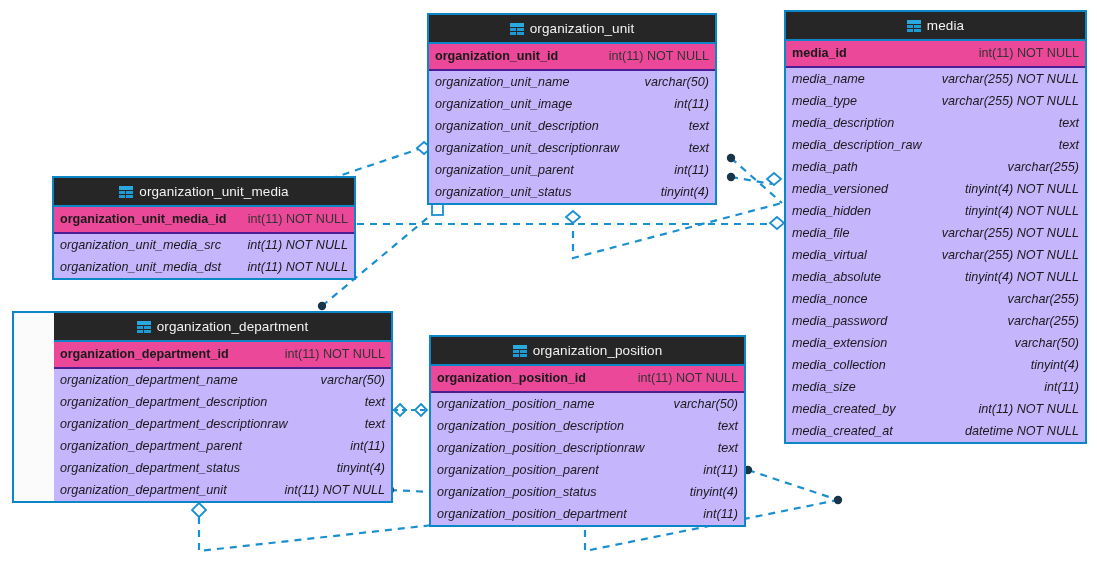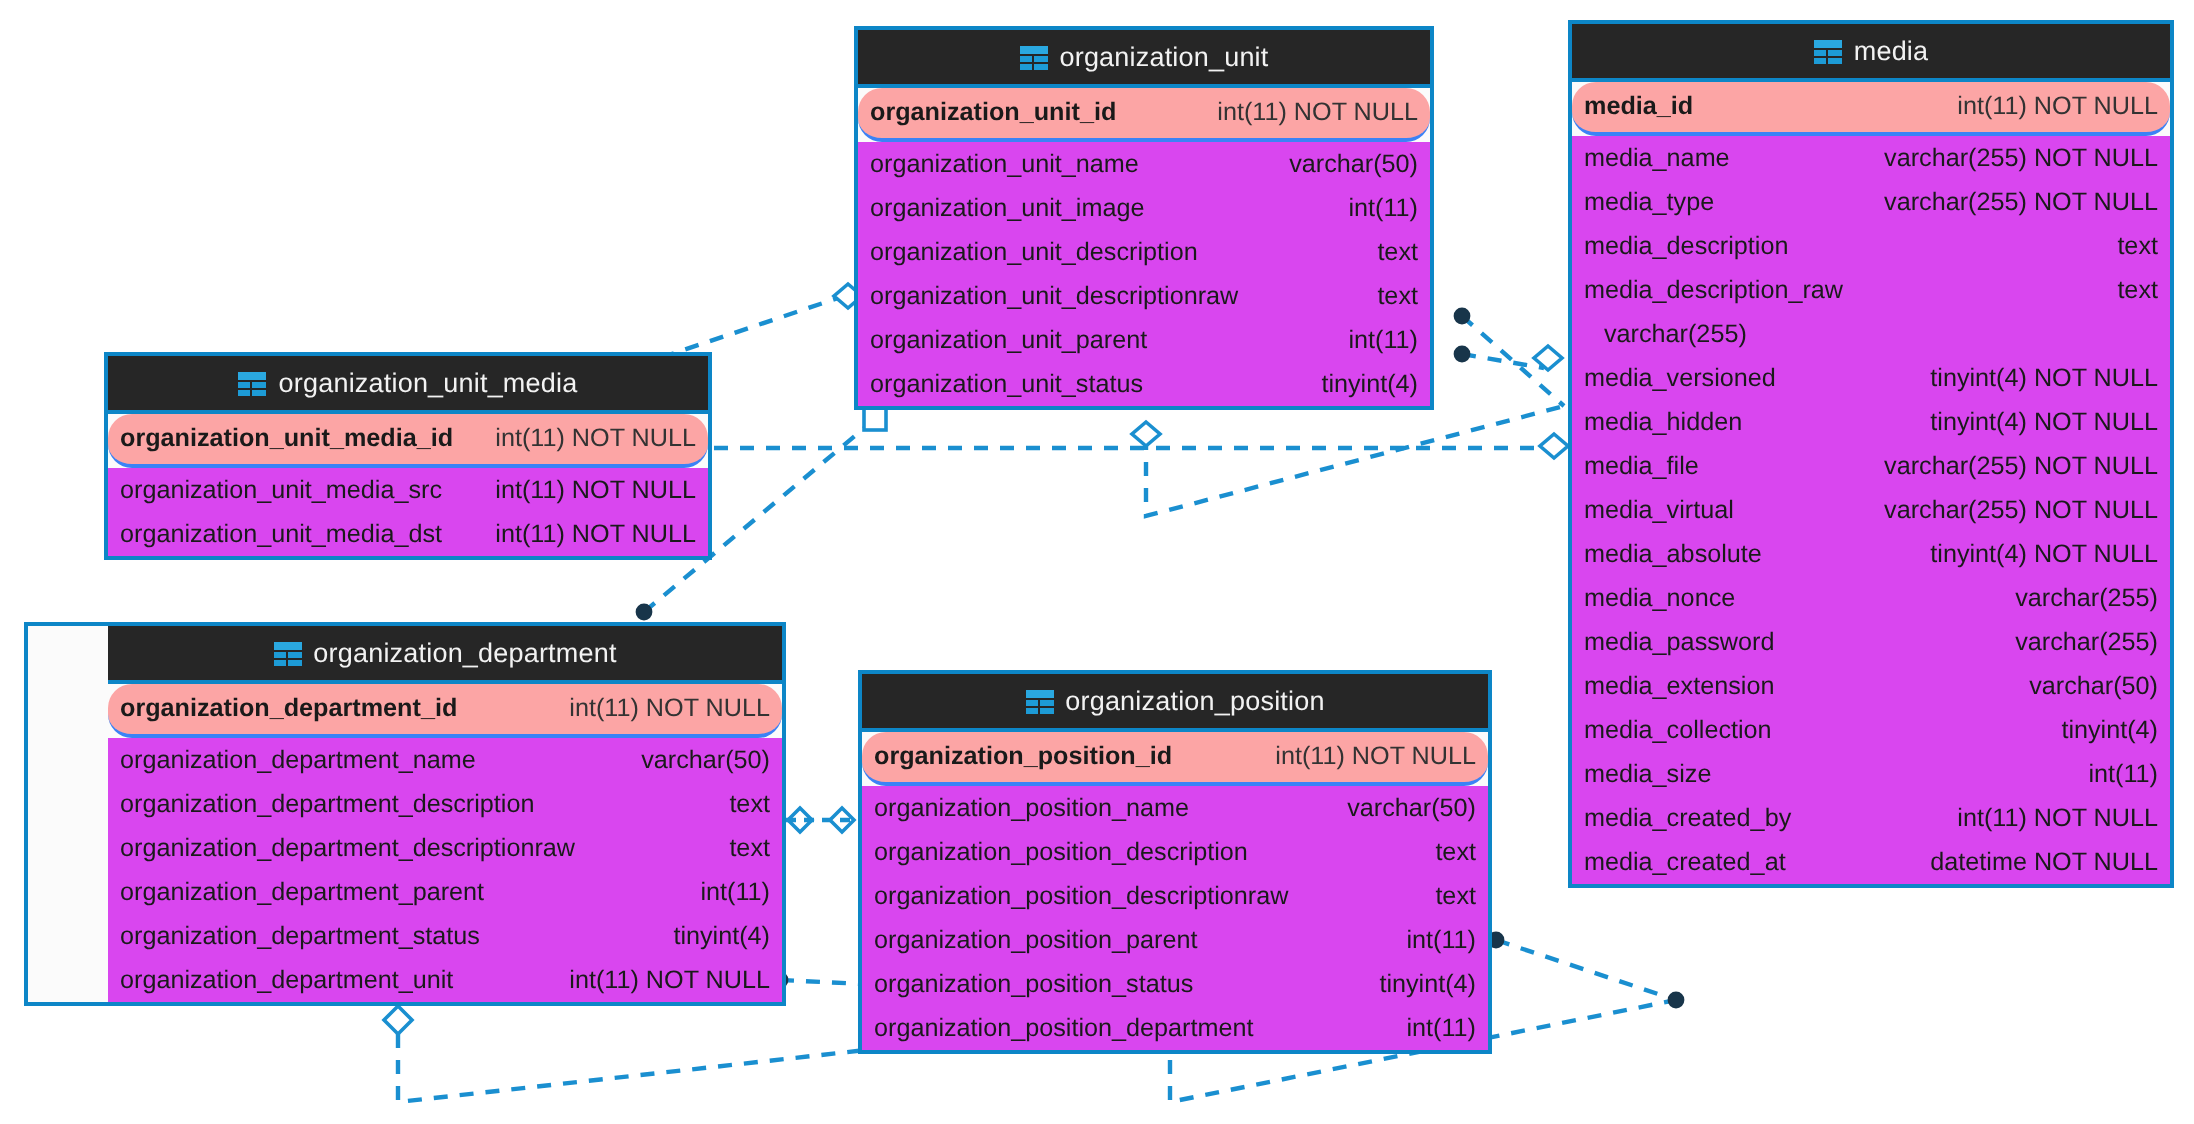--- a/index.html
+++ b/index.html
@@ -29,26 +29,25 @@
   .tbl-title{color:#f2f2f2;font-weight:400;letter-spacing:.1px;}
   .tbl-icon{display:inline-block;width:14px;height:12px;position:relative;flex:0 0 auto;}
   .tbl-icon i{position:absolute;background:#1d9bd6;display:block;}
   .tbl-icon .bar{left:0;top:0;width:14px;height:4px;background:#2aa8e0;}
   .tbl-icon .c1{left:0;top:5px;width:6px;height:3px;}
   .tbl-icon .c2{left:7px;top:5px;width:7px;height:3px;}
   .tbl-icon .c3{left:0;top:9px;width:6px;height:3px;}
   .tbl-icon .c4{left:7px;top:9px;width:7px;height:3px;}
 
   .pk-row{
-    background:#fca5a5;
-    border-bottom:2px solid #3b82f6;
+    background:#ec4899;
+    border-bottom:2px solid #4c1d95;
     height:25px;
-    border-radius:12px;
-  }
-  .fields{background:#d946ef;}
+  }
+  .fields{background:#c4b5fd;font-style:italic;}
   .row{
     height:22px;line-height:22px;
     display:flex;align-items:center;
     padding:0 6px;
     font-size:12.6px;color:#1a1a1a;
     white-space:nowrap;
   }
   .pk-row .row{height:25px;line-height:25px;}
   .col-name{flex:1 1 auto;overflow:hidden;text-overflow:clip;}
   .col-type{flex:0 0 auto;padding-left:10px;text-align:right;color:#1a1a1a;}
@@ -196,20 +195,21 @@
         </div>
       <div class="row">
           <span class="col-name">media_description</span>
           <span class="col-type">text</span>
         </div>
       <div class="row">
           <span class="col-name">media_description_raw</span>
           <span class="col-type">text</span>
         </div>
       <div class="row">
+          <span class="col-name">media_path</span>
           <span class="col-type">varchar(255)</span>
         </div>
       <div class="row">
           <span class="col-name">media_versioned</span>
           <span class="col-type">tinyint(4) NOT NULL</span>
         </div>
       <div class="row">
           <span class="col-name">media_hidden</span>
           <span class="col-type">tinyint(4) NOT NULL</span>
         </div>

